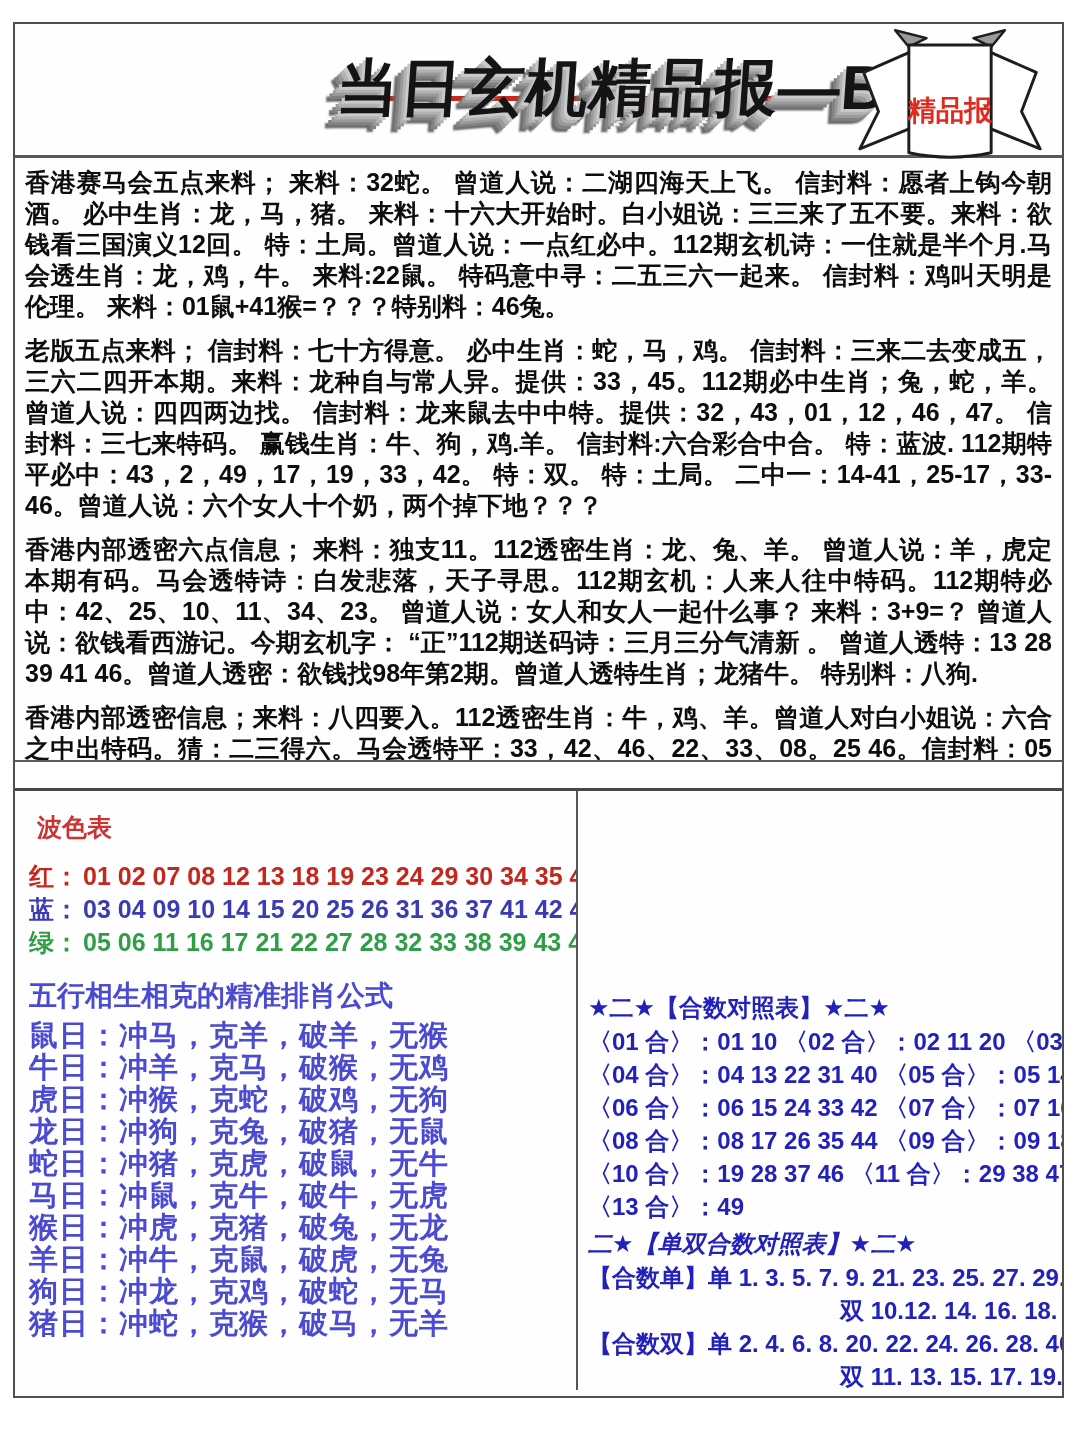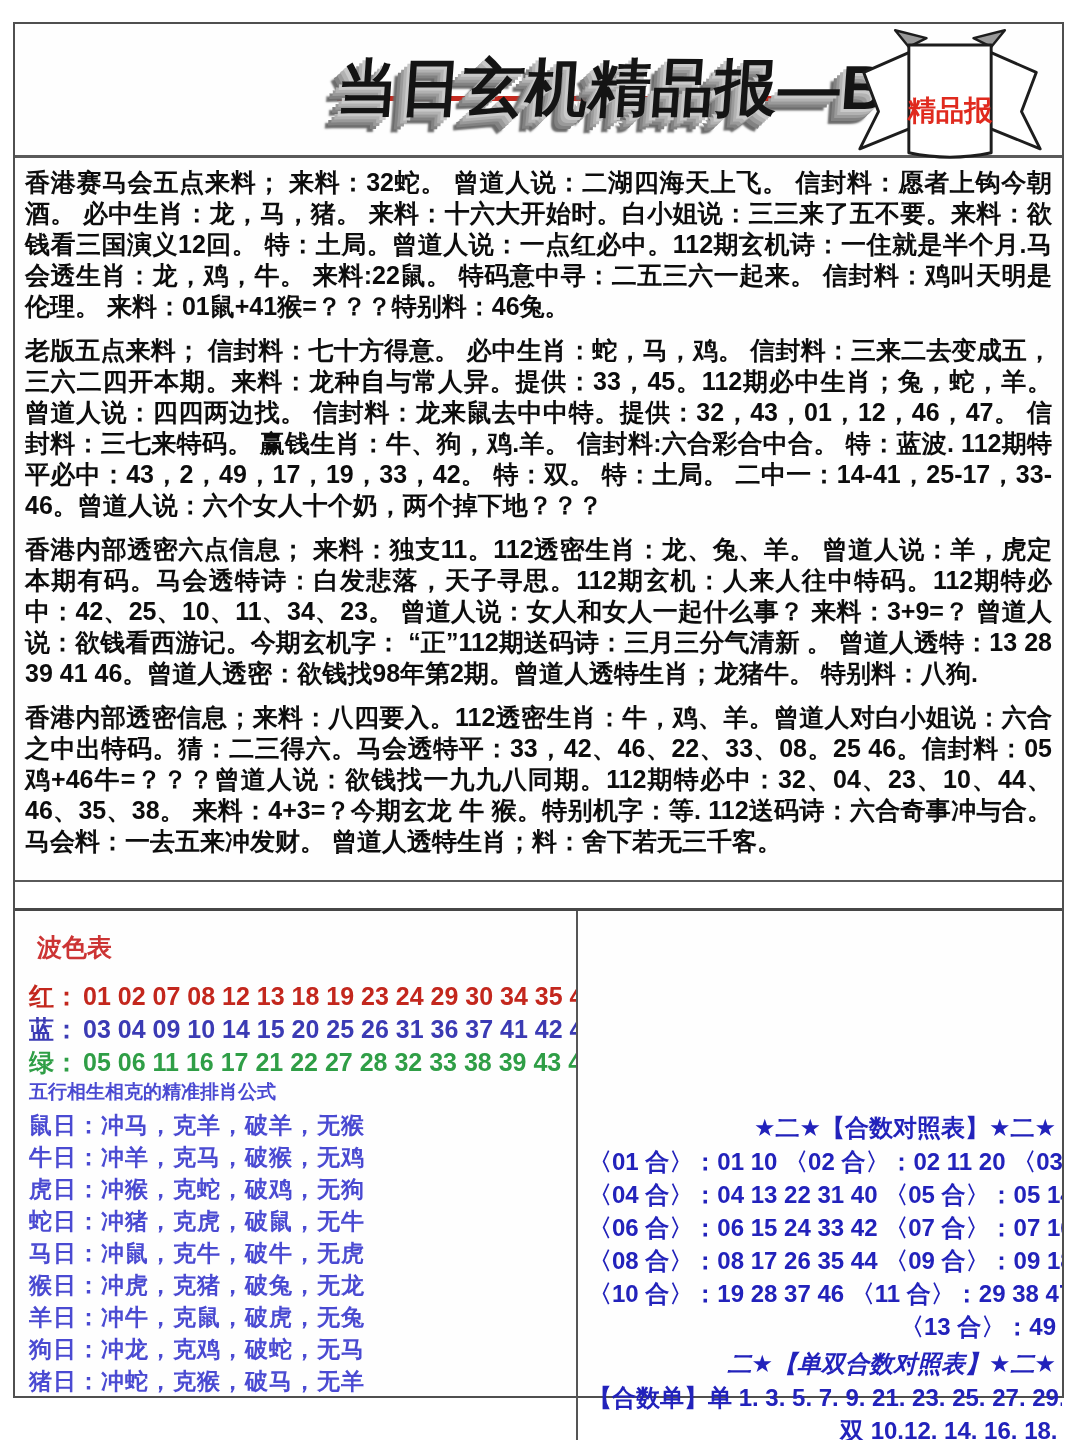--- a/index.html
+++ b/index.html
@@ -12,38 +12,38 @@
   .title-wrap{position:absolute;left:322px;top:14px;width:560px;height:110px;}
   .red-line{position:absolute;left:0;top:58px;width:552px;height:5px;
             background:#c42a20;z-index:0;}
   .title-3d{position:relative;z-index:1;font-size:62px;font-weight:bold;color:#141414;
             letter-spacing:1px;line-height:100px;white-space:nowrap;
             transform:skewX(-4deg);
             text-shadow:-3px 3px 0 #c9c9c9,-6px 6px 0 #b2b2b2,-9px 9px 0 #9a9a9a,
                         -12px 12px 0 #828282,-15px 15px 2px #6b6b6b;}
   .ribbon{position:absolute;right:14px;top:-8px;width:196px;height:152px;z-index:2;}
   
-  .main-text{height:724px;box-sizing:border-box;padding:9px 10px 0 10px;
+  .main-text{height:604px;box-sizing:border-box;padding:9px 10px 0 10px;
              border-bottom:2px solid #5a5a5a;overflow:hidden;}
   .main-text p{margin:0 0 13px 0;font-size:25px;line-height:31px;font-weight:bold;
                color:#0d0d0d;text-align:justify;}
   .gap-band{height:26px;border-bottom:3px solid #474747;background:#fff;}
   
   .lower{height:599px;display:flex;overflow:hidden;}
   .col-left{flex:0 0 547px;border-right:2px solid #555;box-sizing:content-box;
             padding:16px 0 0 14px;overflow:hidden;}
-  .col-right{flex:1;padding:200px 6px 0 10px;overflow:hidden;text-align:right;}
+  .col-right{flex:1;padding:200px 6px 0 10px;overflow:hidden;}
   .wave-title{font-size:25px;font-weight:bold;color:#cc3434;margin:4px 0 16px 8px;}
   .wave-row{font-size:25px;font-weight:bold;line-height:33px;white-space:nowrap;}
   .wave-row .wl{margin-right:4px;}
   .red{color:#c3271d;}
   .blue{color:#3b3bb4;}
   .green{color:#2f9e46;}
-  .wuxing-title{font-size:19px;font-weight:bold;color:#4a4ad2;margin:0 0 4px 0;}
-  .wuxing-row{font-size:23px;font-weight:bold;color:#4a4ad2;line-height:32px;
+  .wuxing-title{font-size:28px;font-weight:bold;color:#4a4ad2;margin:18px 0 4px 0;}
+  .wuxing-row{font-size:29px;font-weight:bold;color:#4a4ad2;line-height:32px;
               letter-spacing:1px;white-space:nowrap;}
   .hesu-header{font-size:24px;font-weight:bold;color:#2222bb;line-height:34px;
                white-space:nowrap;}
   .hesu-row{font-size:24px;font-weight:bold;color:#2222bb;line-height:33px;
             white-space:nowrap;}
   .h2{margin-top:4px;font-style:italic;}
   .indent{padding-left:252px;}
   .ribbon-label-text{font-weight:bold;fill:#e02a1e;}
 </style>
 </head>
@@ -86,20 +86,21 @@
         <span class="wl blue">蓝：</span><span class="blue">03 04 09 10 14 15 20 25 26 31 36 37 41 42 47 48</span>
       </div>
       <div class="wave-row">
         <span class="wl green">绿：</span><span class="green">05 06 11 16 17 21 22 27 28 32 33 38 39 43 44 49</span>
       </div>
 
       <div class="wuxing-title">五行相生相克的精准排肖公式</div>
       <div class="wuxing-row">鼠日：冲马，克羊，破羊，无猴</div>
       <div class="wuxing-row">牛日：冲羊，克马，破猴，无鸡</div>
       <div class="wuxing-row">虎日：冲猴，克蛇，破鸡，无狗</div>
+      <div class="wuxing-row">龙日：冲狗，克兔，破猪，无鼠</div>
       <div class="wuxing-row">蛇日：冲猪，克虎，破鼠，无牛</div>
       <div class="wuxing-row">马日：冲鼠，克牛，破牛，无虎</div>
       <div class="wuxing-row">猴日：冲虎，克猪，破兔，无龙</div>
       <div class="wuxing-row">羊日：冲牛，克鼠，破虎，无兔</div>
       <div class="wuxing-row">狗日：冲龙，克鸡，破蛇，无马</div>
       <div class="wuxing-row">猪日：冲蛇，克猴，破马，无羊</div>
     </div>
 
     <div class="col-right">
       <div class="hesu-header">★二★【合数对照表】★二★</div>

